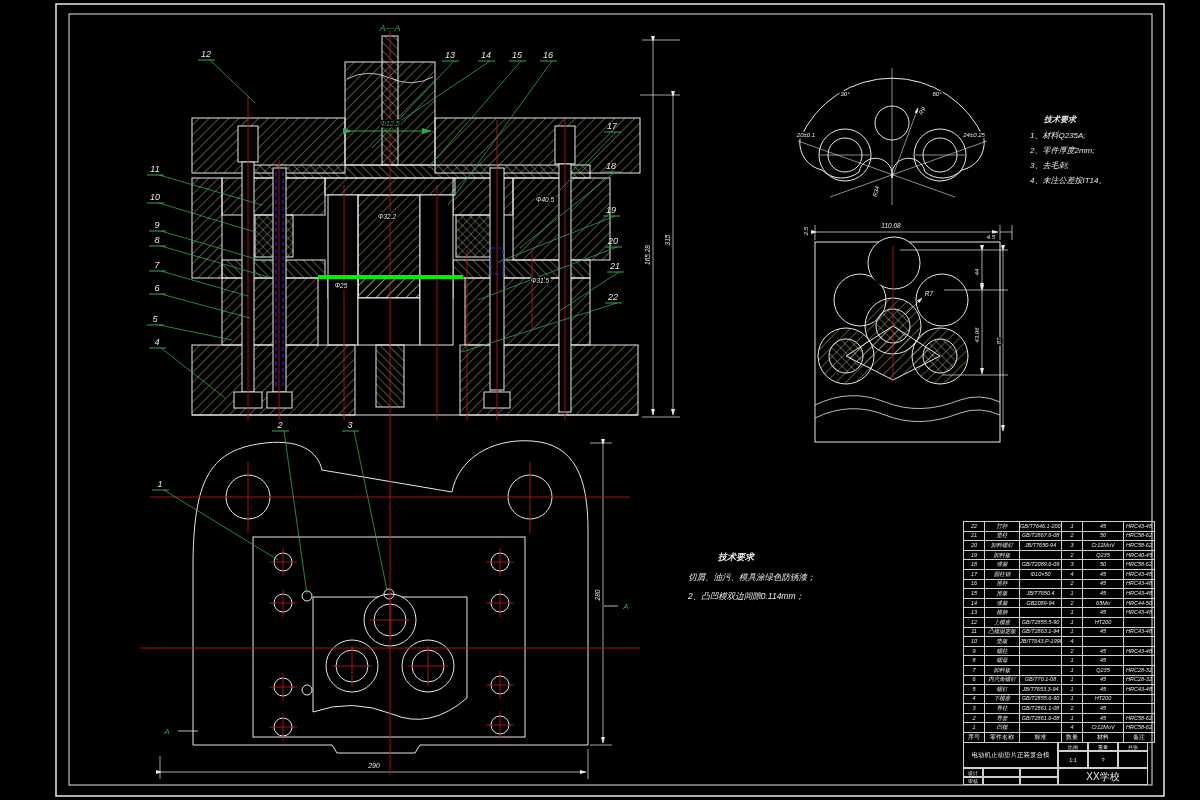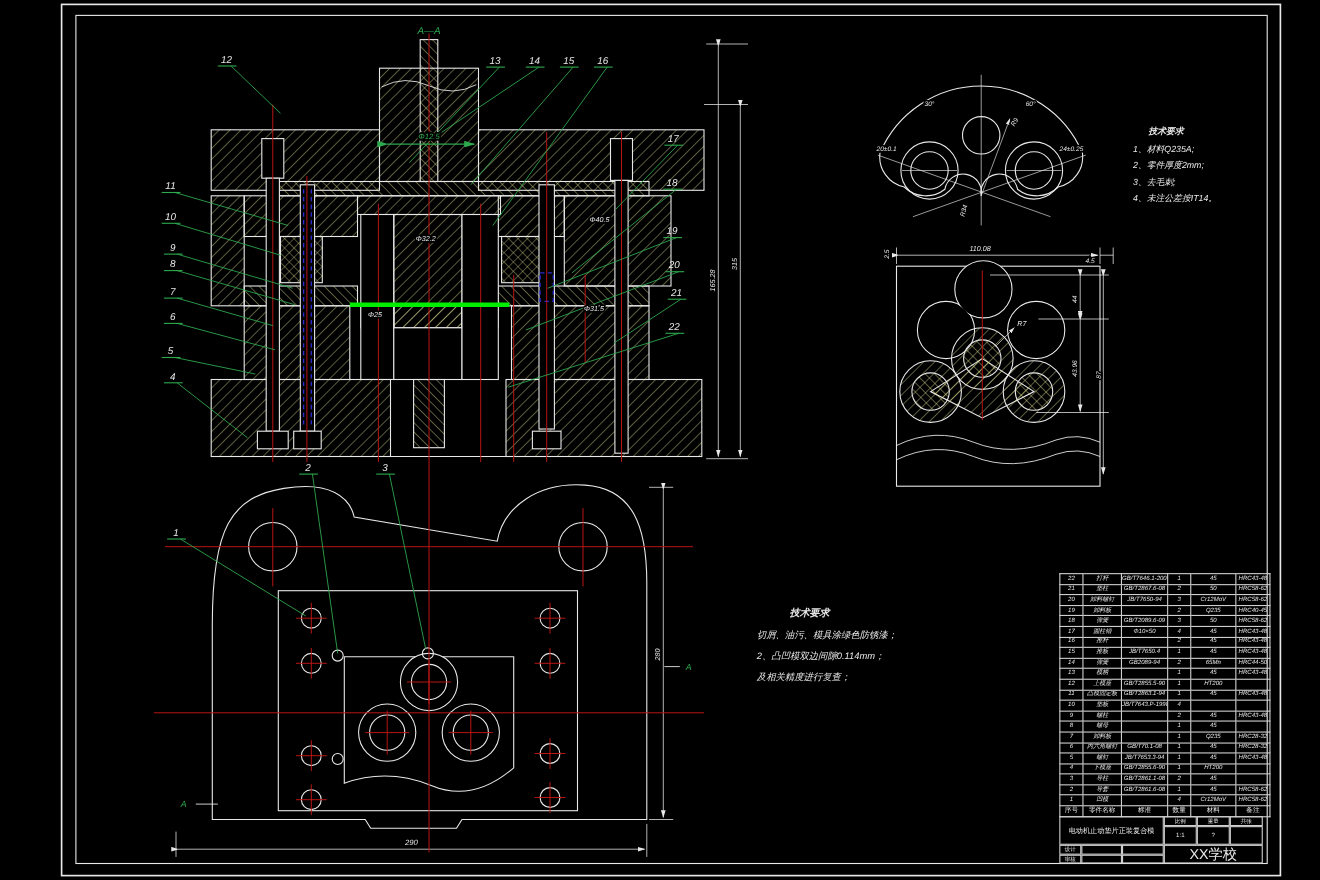--- a/index.html
+++ b/index.html
@@ -363,21 +363,20 @@
 <div>1、材料Q235A;</div>
       <div>2、零件厚度2mm;</div>
       <div>3、去毛刺;</div>
       <div>4、未注公差按IT14。</div>
     </div>
 
 <div class="notes" id="notes-main">
   <div class="nt">技术要求</div>
       <div>切屑、油污、模具涂绿色防锈漆；</div>
       <div>2、凸凹模双边间隙0.114mm；</div>
-      <div>及相关精度进行复查；</div>
     </div>
 
 <table id="bom">
   <tbody id="bom-body">
         <tr>
           <td style="width: 20px;">22</td>
           <td style="width: 34px;">打杆</td>
           <td style="width: 41px;">GB/T7646.1-2008</td>
           <td style="width: 20px;">1</td>
           <td style="width: 40px;">45</td>
@@ -569,16 +568,16 @@
   <div class="c" style="left:155px;top:0;width:30px;height:9px;font-size:5px;">共张</div>
   <div class="c" style="left:95px;top:9px;width:30px;height:17px;font-size:5.5px;">1:1</div>
   <div class="c" style="left:125px;top:9px;width:30px;height:17px;font-size:5.5px;">?</div>
   <div class="c" style="left:155px;top:9px;width:30px;height:17px;font-size:5.5px;"></div>
   <div class="c" style="left:0;top:26px;width:20px;height:9px;font-size:5px;">设计</div>
   <div class="c" style="left:20px;top:26px;width:37px;height:9px;"></div>
   <div class="c" style="left:57px;top:26px;width:38px;height:9px;"></div>
   <div class="c" style="left:0;top:35px;width:20px;height:8px;font-size:5px;">审核</div>
   <div class="c" style="left:20px;top:35px;width:37px;height:8px;"></div>
   <div class="c" style="left:57px;top:35px;width:38px;height:8px;"></div>
-  <div class="c" style="left:95px;top:26px;width:90px;height:17px;font-size:13px;">XX学校</div>
+  <div class="c" style="left:95px;top:26px;width:90px;height:17px;font-size:10px;">XX学校</div>
 </div>
 
 </div>
 
 </body></html>

